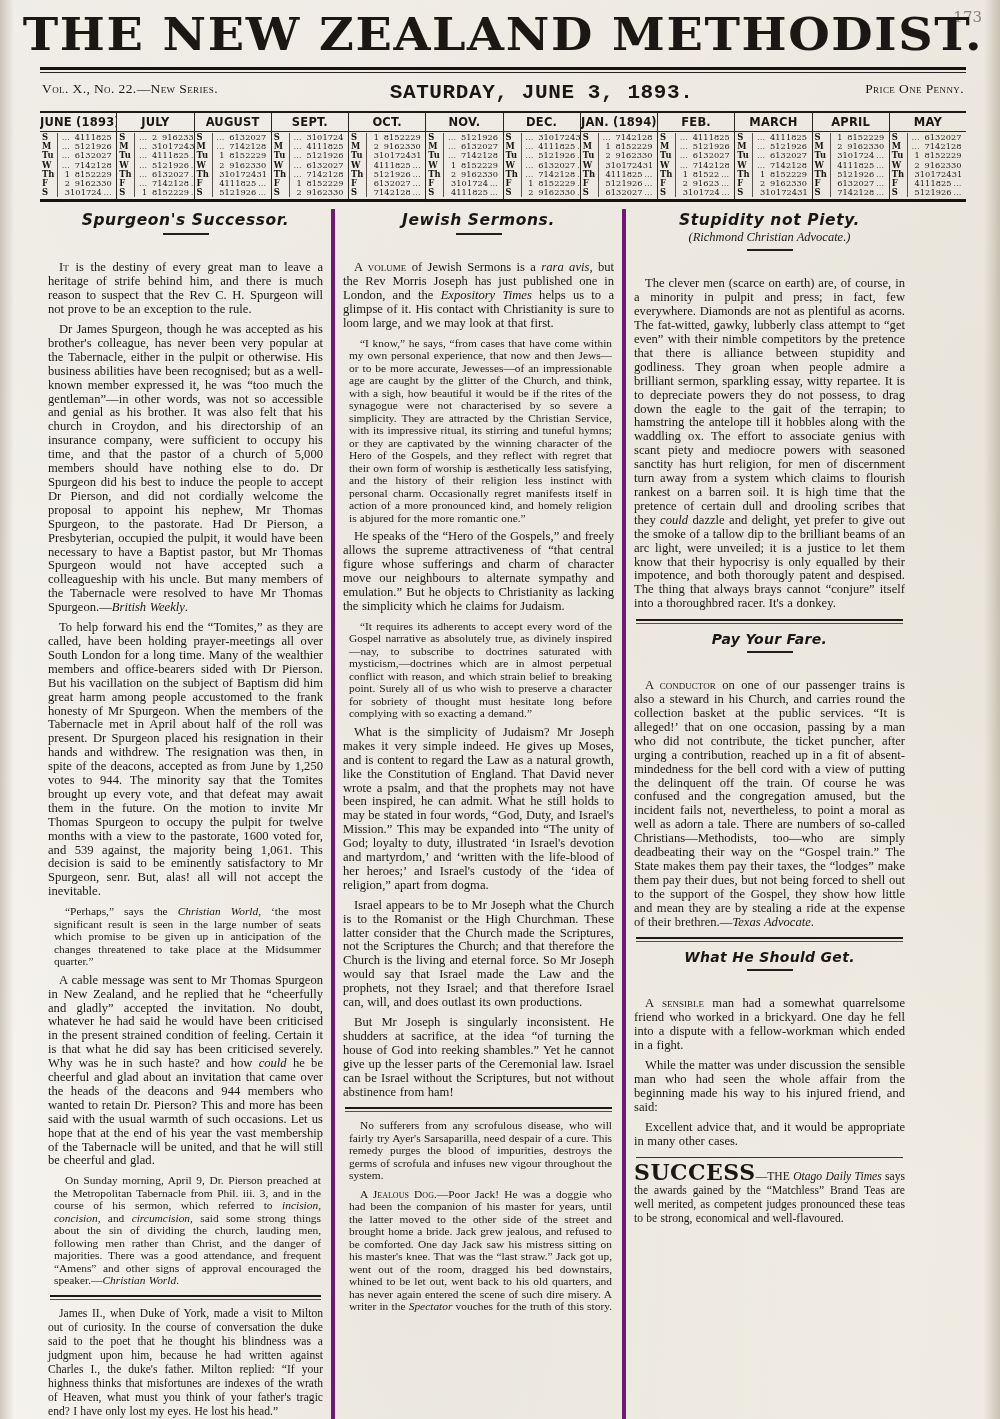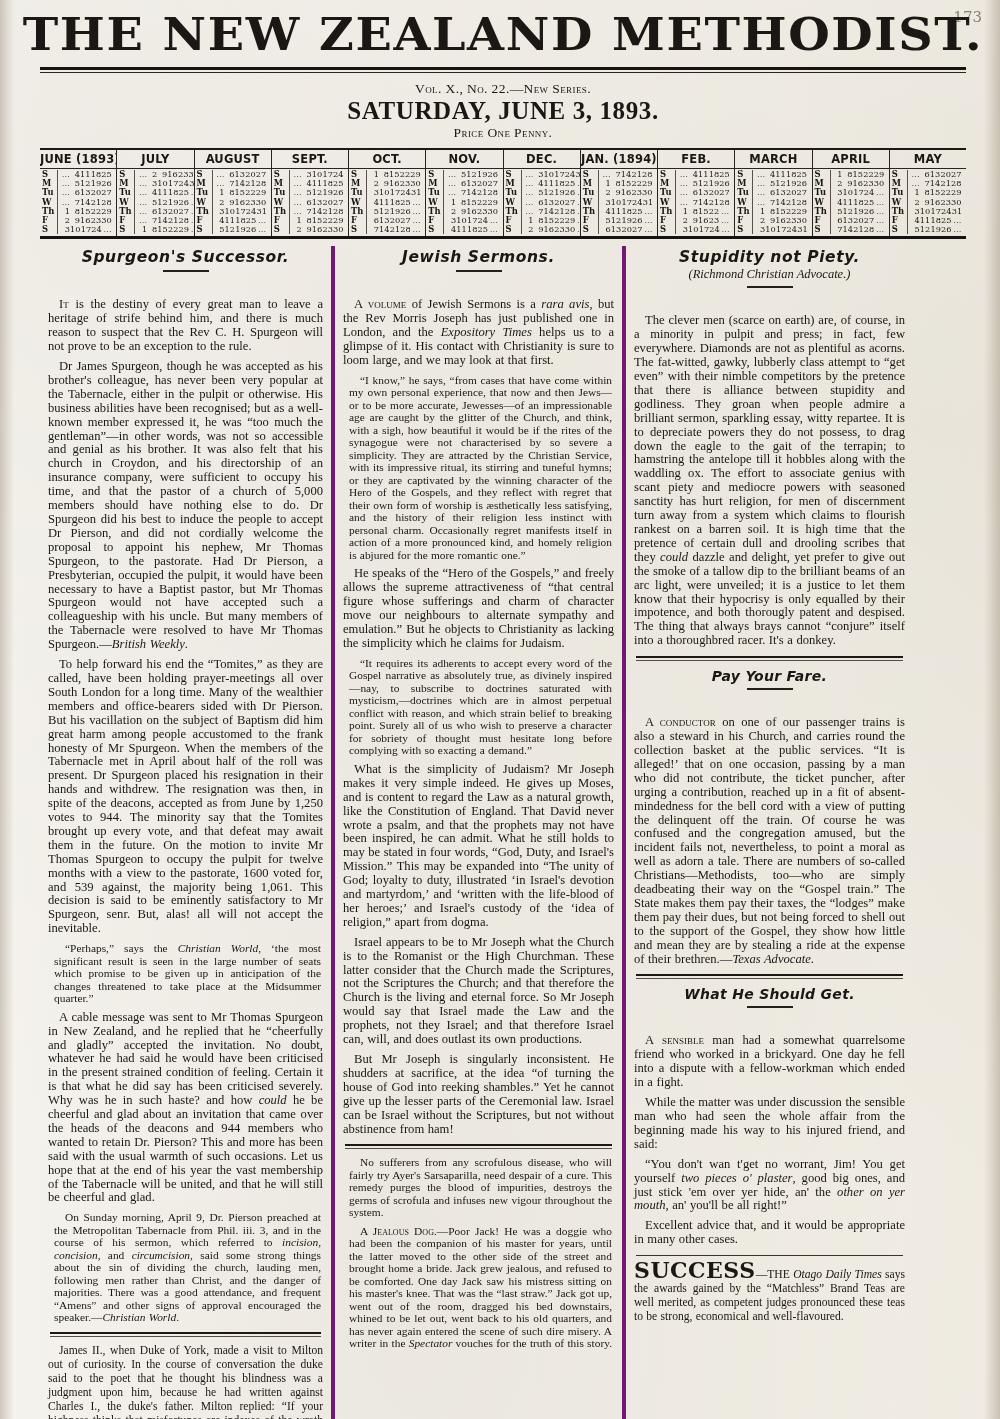--- a/index.html
+++ b/index.html
@@ -32,28 +32,27 @@
     letter-spacing:1.5px;
     line-height:1;
     margin:6px 0 4px 0;
     white-space:nowrap;
     transform:scaleX(1.06);
   }
   .rule-heavy{ border-top:3px solid #171310; margin:10px 0 2px 0; }
   .rule-thin{ border-top:1px solid #2a2420; margin:2px 0 0 0; }
 
   .issueline{
-    display:flex; align-items:center; justify-content:space-between;
+    display:flex; align-items:flex-start; justify-content:space-between;
     margin:8px 2px 7px 2px;
-    flex-direction:column;
   }
   .smallcaps{ font-variant:small-caps; font-size:13.5px; letter-spacing:.4px; }
   .issue-date{
-    font-family:Liberation Serif, serif;
-    font-weight:700; font-size:25px; letter-spacing:.6px;
+    font-family:Liberation Mono, monospace;
+    font-weight:700; font-size:21px; letter-spacing:.6px;
   }
 
   
   .calwrap{ border-top:2px solid #1d1814; border-bottom:3px solid #171310; padding:0; }
   .cal{
     display:flex; align-items:stretch; width:100%;
   }
   .calmonth{
     flex:1 1 0; min-width:0;
     border-right:1.5px solid #2a2420;
@@ -618,21 +617,20 @@
       <div class="hr-dbl"></div>
       <div class="arthead sm">Pay Your Fare.</div>
       <div class="dash"></div>
       <p class="body lead">A <span class="fl">conductor</span> on one of our passenger trains is also a steward in his Church, and carries round the collection basket at the public services. “It is alleged!’ that on one occasion, passing by a man who did not contribute, the ticket puncher, after urging a contribution, reached up in a fit of absent-mindedness for the bell cord with a view of putting the delinquent off the train. Of course he was confused and the congregation amused, but the incident fails not, nevertheless, to point a moral as well as adorn a tale. There are numbers of so-called Christians—Methodists, too—who are simply deadbeating their way on the “Gospel train.” The State makes them pay their taxes, the “lodges” make them pay their dues, but not being forced to shell out to the support of the Gospel, they show how little and mean they are by stealing a ride at the expense of their brethren.—<i class="it">Texas Advocate</i>.</p>
 
       <div class="hr-dbl"></div>
       <div class="arthead sm">What He Should Get.</div>
       <div class="dash"></div>
       <p class="body lead">A <span class="fl">sensible</span> man had a somewhat quarrelsome friend who worked in a brickyard. One day he fell into a dispute with a fellow-workman which ended in a fight.</p>
       <p class="body">While the matter was under discussion the sensible man who had seen the whole affair from the beginning made his way to his injured friend, and said:</p>
-      <p class="body">“You don't wan t'get no worrant, Jim! You get yourself <i class="it">two pieces o' plaster</i>, good big ones, and just stick 'em over yer hide, an' the <i class="it">other on yer mouth</i>, an' you'll be all right!”</p>
       <p class="body">Excellent advice that, and it would be appropriate in many other cases.</p>
 
       <div class="hr-one"></div>
       <p class="body filler" style="text-indent:0">
         <span class="success-lead">SUCCESS</span><span>—THE <i class="it">Otago Daily Times</i> says the awards gained by the “Matchless” Brand Teas are well merited, as competent judges pronounced these teas to be strong, economical and well-flavoured.</span>
       </p>
     </div>
 
   </div>
 </div>

